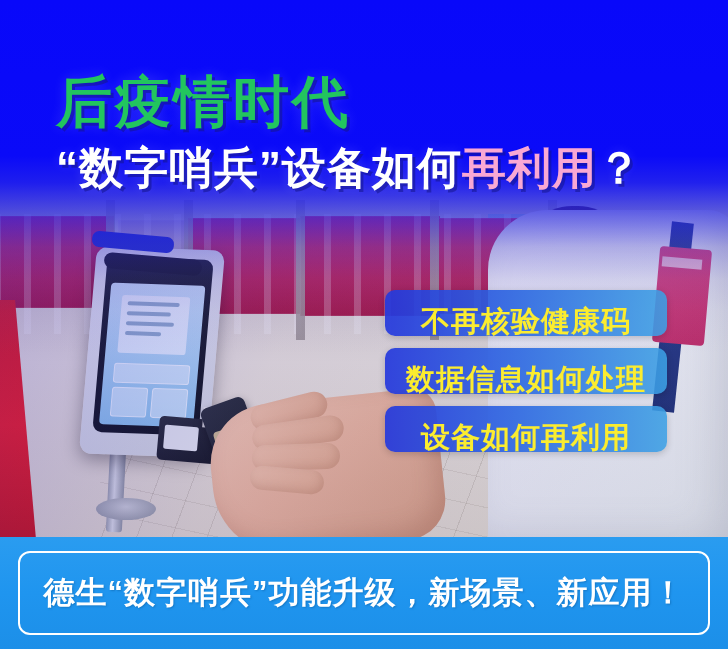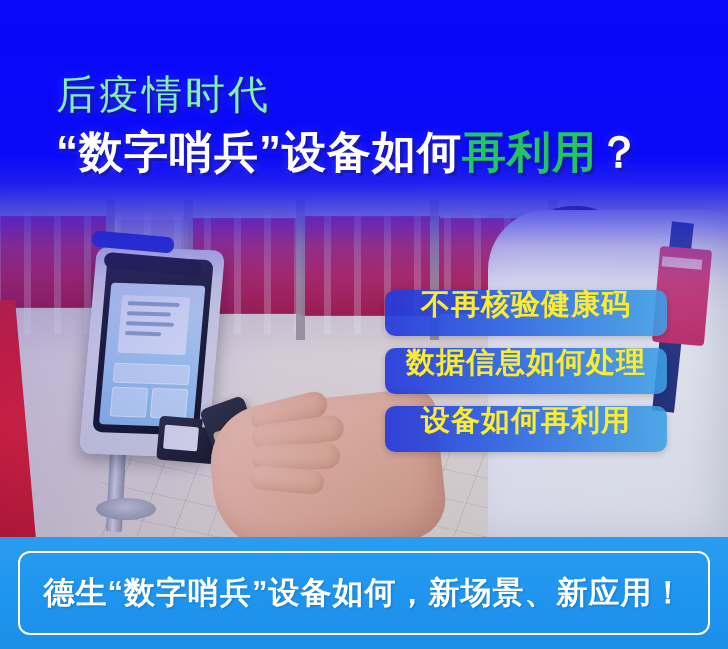--- a/index.html
+++ b/index.html
@@ -311,40 +311,40 @@
   }
 
   
   .headline {
     position: absolute;
     left: 56px;
     top: 74px;
     z-index: 6;
   }
   .headline-line1 {
-    font-size: 40px;
-    font-weight: normal;
-    color: #86efac;
+    font-size: 56px;
+    font-weight: bold;
+    color: #22c55e;
     letter-spacing: 3px;
     line-height: 1;
     text-shadow: 3px 3px 0 rgba(20,20,140,.55), 0 0 14px rgba(255,255,255,.18);
     white-space: nowrap;
   }
   .headline-line2 {
     margin-top: 16px;
     font-size: 44px;
     font-weight: bold;
     color: #ffffff;
     letter-spacing: 1px;
     line-height: 1;
     white-space: nowrap;
     text-shadow: 3px 3px 0 rgba(20,20,140,.55), 0 0 12px rgba(255,255,255,.15);
   }
   .hl-yellow {
-    color: #22c55e;
+    color: #f9a8d4;
     text-shadow: 3px 3px 0 rgba(20,20,140,.55);
   }
   .hl-white { color: #ffffff; }
 
   
   .badges {
     position: absolute;
     left: 385px;
     top: 290px;
     width: 282px;
@@ -353,21 +353,21 @@
   .badge {
     position: relative;
     height: 46px;
     margin-bottom: 12px;
     border-radius: 10px;
     background: linear-gradient(90deg,
        rgba(36,56,220,.92) 0%,
        rgba(44,104,225,.90) 48%,
        rgba(60,160,228,.88) 100%);
     display: flex;
-    align-items: flex-start;
+    align-items: flex-end;
     justify-content: center;
     box-shadow: 0 2px 7px rgba(0,0,0,.18);
   }
   .badge-text {
     font-size: 29px;
     font-weight: bold;
     color: #fbec2f;
     letter-spacing: 1px;
     line-height: 1;
     white-space: nowrap;
@@ -484,17 +484,17 @@
     <div class="badge">
       <span class="badge-text">数据信息如何处理</span>
     </div>
     <div class="badge">
       <span class="badge-text">设备如何再利用</span>
     </div>
   </div>
 
   <div class="banner">
     <div class="banner-frame">
-      <span class="banner-text">德生“数字哨兵”设备如何，新场景、新应用！</span>
+      <span class="banner-text">德生“数字哨兵”功能升级，新场景、新应用！</span>
     </div>
   </div>
 
 </div>
 
 </body></html>

